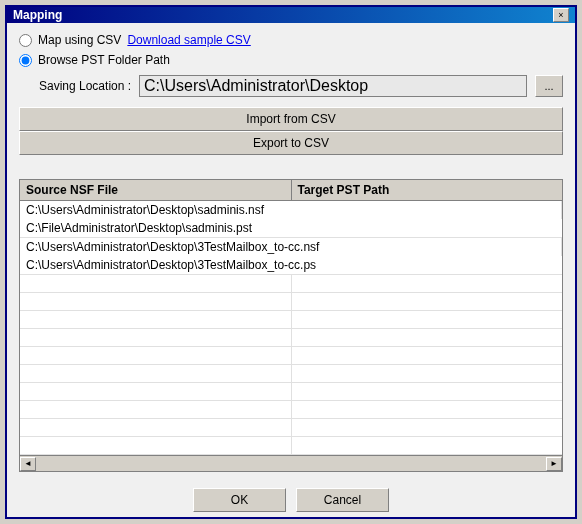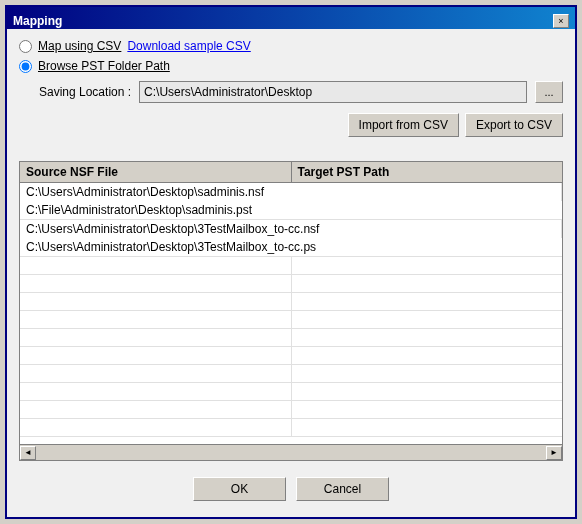--- a/index.html
+++ b/index.html
@@ -22,21 +22,21 @@
       display: flex;
       flex-direction: column;
     }
     .title-bar {
       background: linear-gradient(to right, #000080, #1084d0);
       color: white;
       padding: 1px 6px;
       font-weight: bold;
       font-size: 12px;
       display: flex;
-      align-items: flex-end;
+      align-items: flex-start;
       justify-content: space-between;
       height: 22px;
     }
     .title-bar-buttons {
       display: flex;
       gap: 2px;
     }
     .title-btn {
       width: 16px;
       height: 14px;
@@ -67,21 +67,20 @@
       display: flex;
       align-items: center;
       gap: 6px;
     }
     .radio-row input[type="radio"] {
       margin: 0;
     }
     .radio-label {
       font-size: 12px;
       color: #000;
-      text-decoration: underline;
     }
     .link {
       color: #0000ee;
       text-decoration: underline;
       cursor: pointer;
       font-size: 12px;
     }
     .saving-location-row {
       display: flex;
       align-items: center;
@@ -92,41 +91,42 @@
       font-size: 12px;
       white-space: nowrap;
     }
     .saving-location-input {
       flex: 1;
       height: 22px;
       border: 1px solid #808080;
       border-top-color: #808080;
       background: #e8e8e8;
       padding: 2px 4px;
-      font-size: 12px;
+      font-size: 16px;
       color: #000;
     }
     .browse-btn {
       width: 28px;
       height: 22px;
       background: #d4d0c8;
       border: 1px solid #fff;
       border-right-color: #808080;
       border-bottom-color: #808080;
       cursor: pointer;
       font-size: 11px;
       display: flex;
       align-items: center;
       justify-content: center;
     }
     .button-row {
       display: flex;
       justify-content: flex-end;
-      gap: 6px;
+      gap: 0;
       margin-top: 2px;
+      flex-direction: column;
     }
     .action-btn {
       height: 24px;
       padding: 0 10px;
       background: #d4d0c8;
       border: 1px solid #fff;
       border-right-color: #808080;
       border-bottom-color: #808080;
       border-top-color: #fff;
       border-left-color: #fff;

